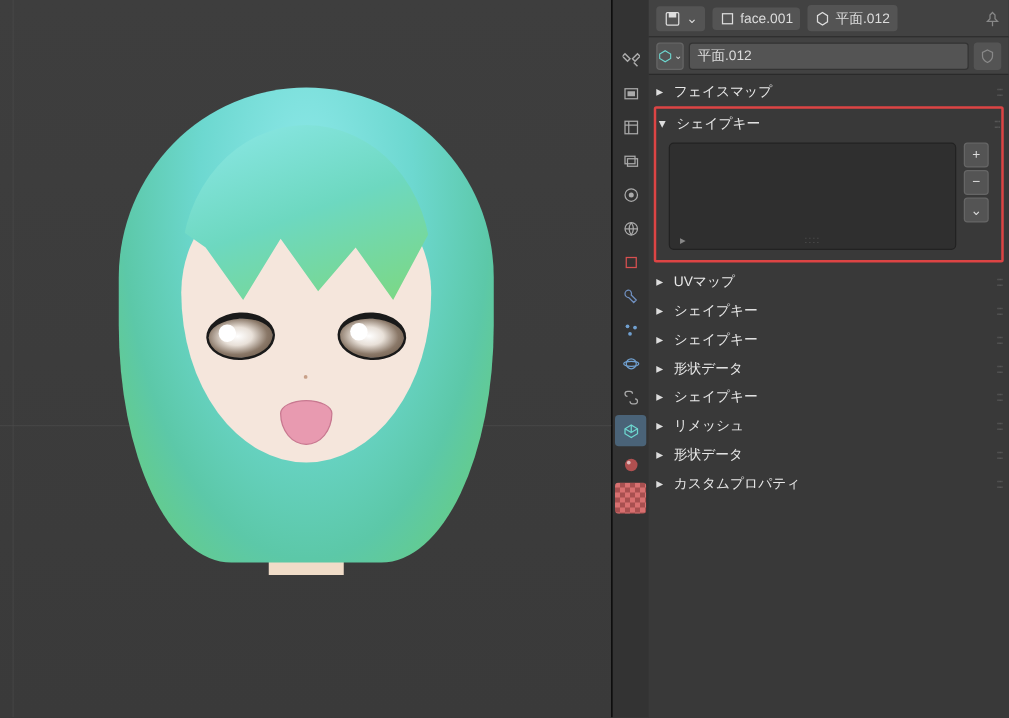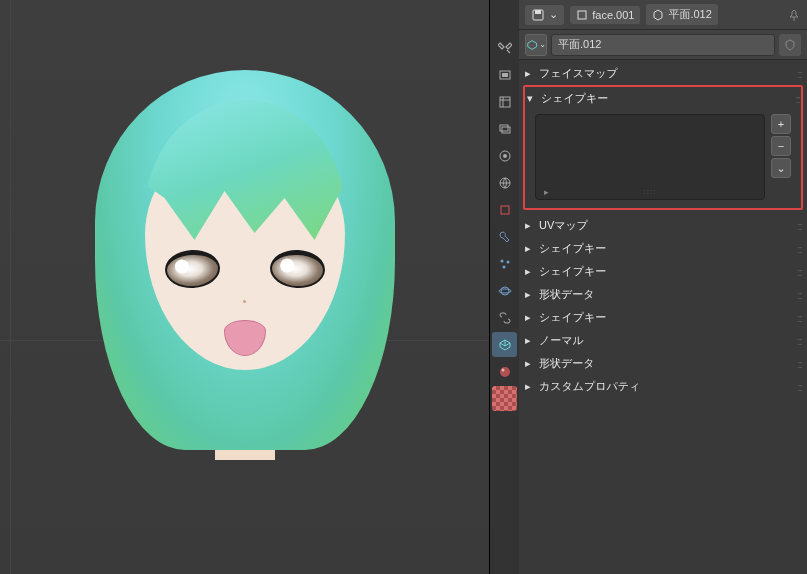--- a/index.html
+++ b/index.html
@@ -247,21 +247,21 @@
         <span>形状データ</span>
         <span class="drag">::::</span>
       </div>
       <div class="panel-h">
         <span class="tri">▸</span>
         <span>シェイプキー</span>
         <span class="drag">::::</span>
       </div>
       <div class="panel-h">
         <span class="tri">▸</span>
-        <span>ノーマル</span>
+        <span>リメッシュ</span>
         <span class="drag">::::</span>
       </div>
       <div class="panel-h">
         <span class="tri">▸</span>
         <span>形状データ</span>
         <span class="drag">::::</span>
       </div>
       <div class="panel-h">
         <span class="tri">▸</span>
         <span>カスタムプロパティ</span>

